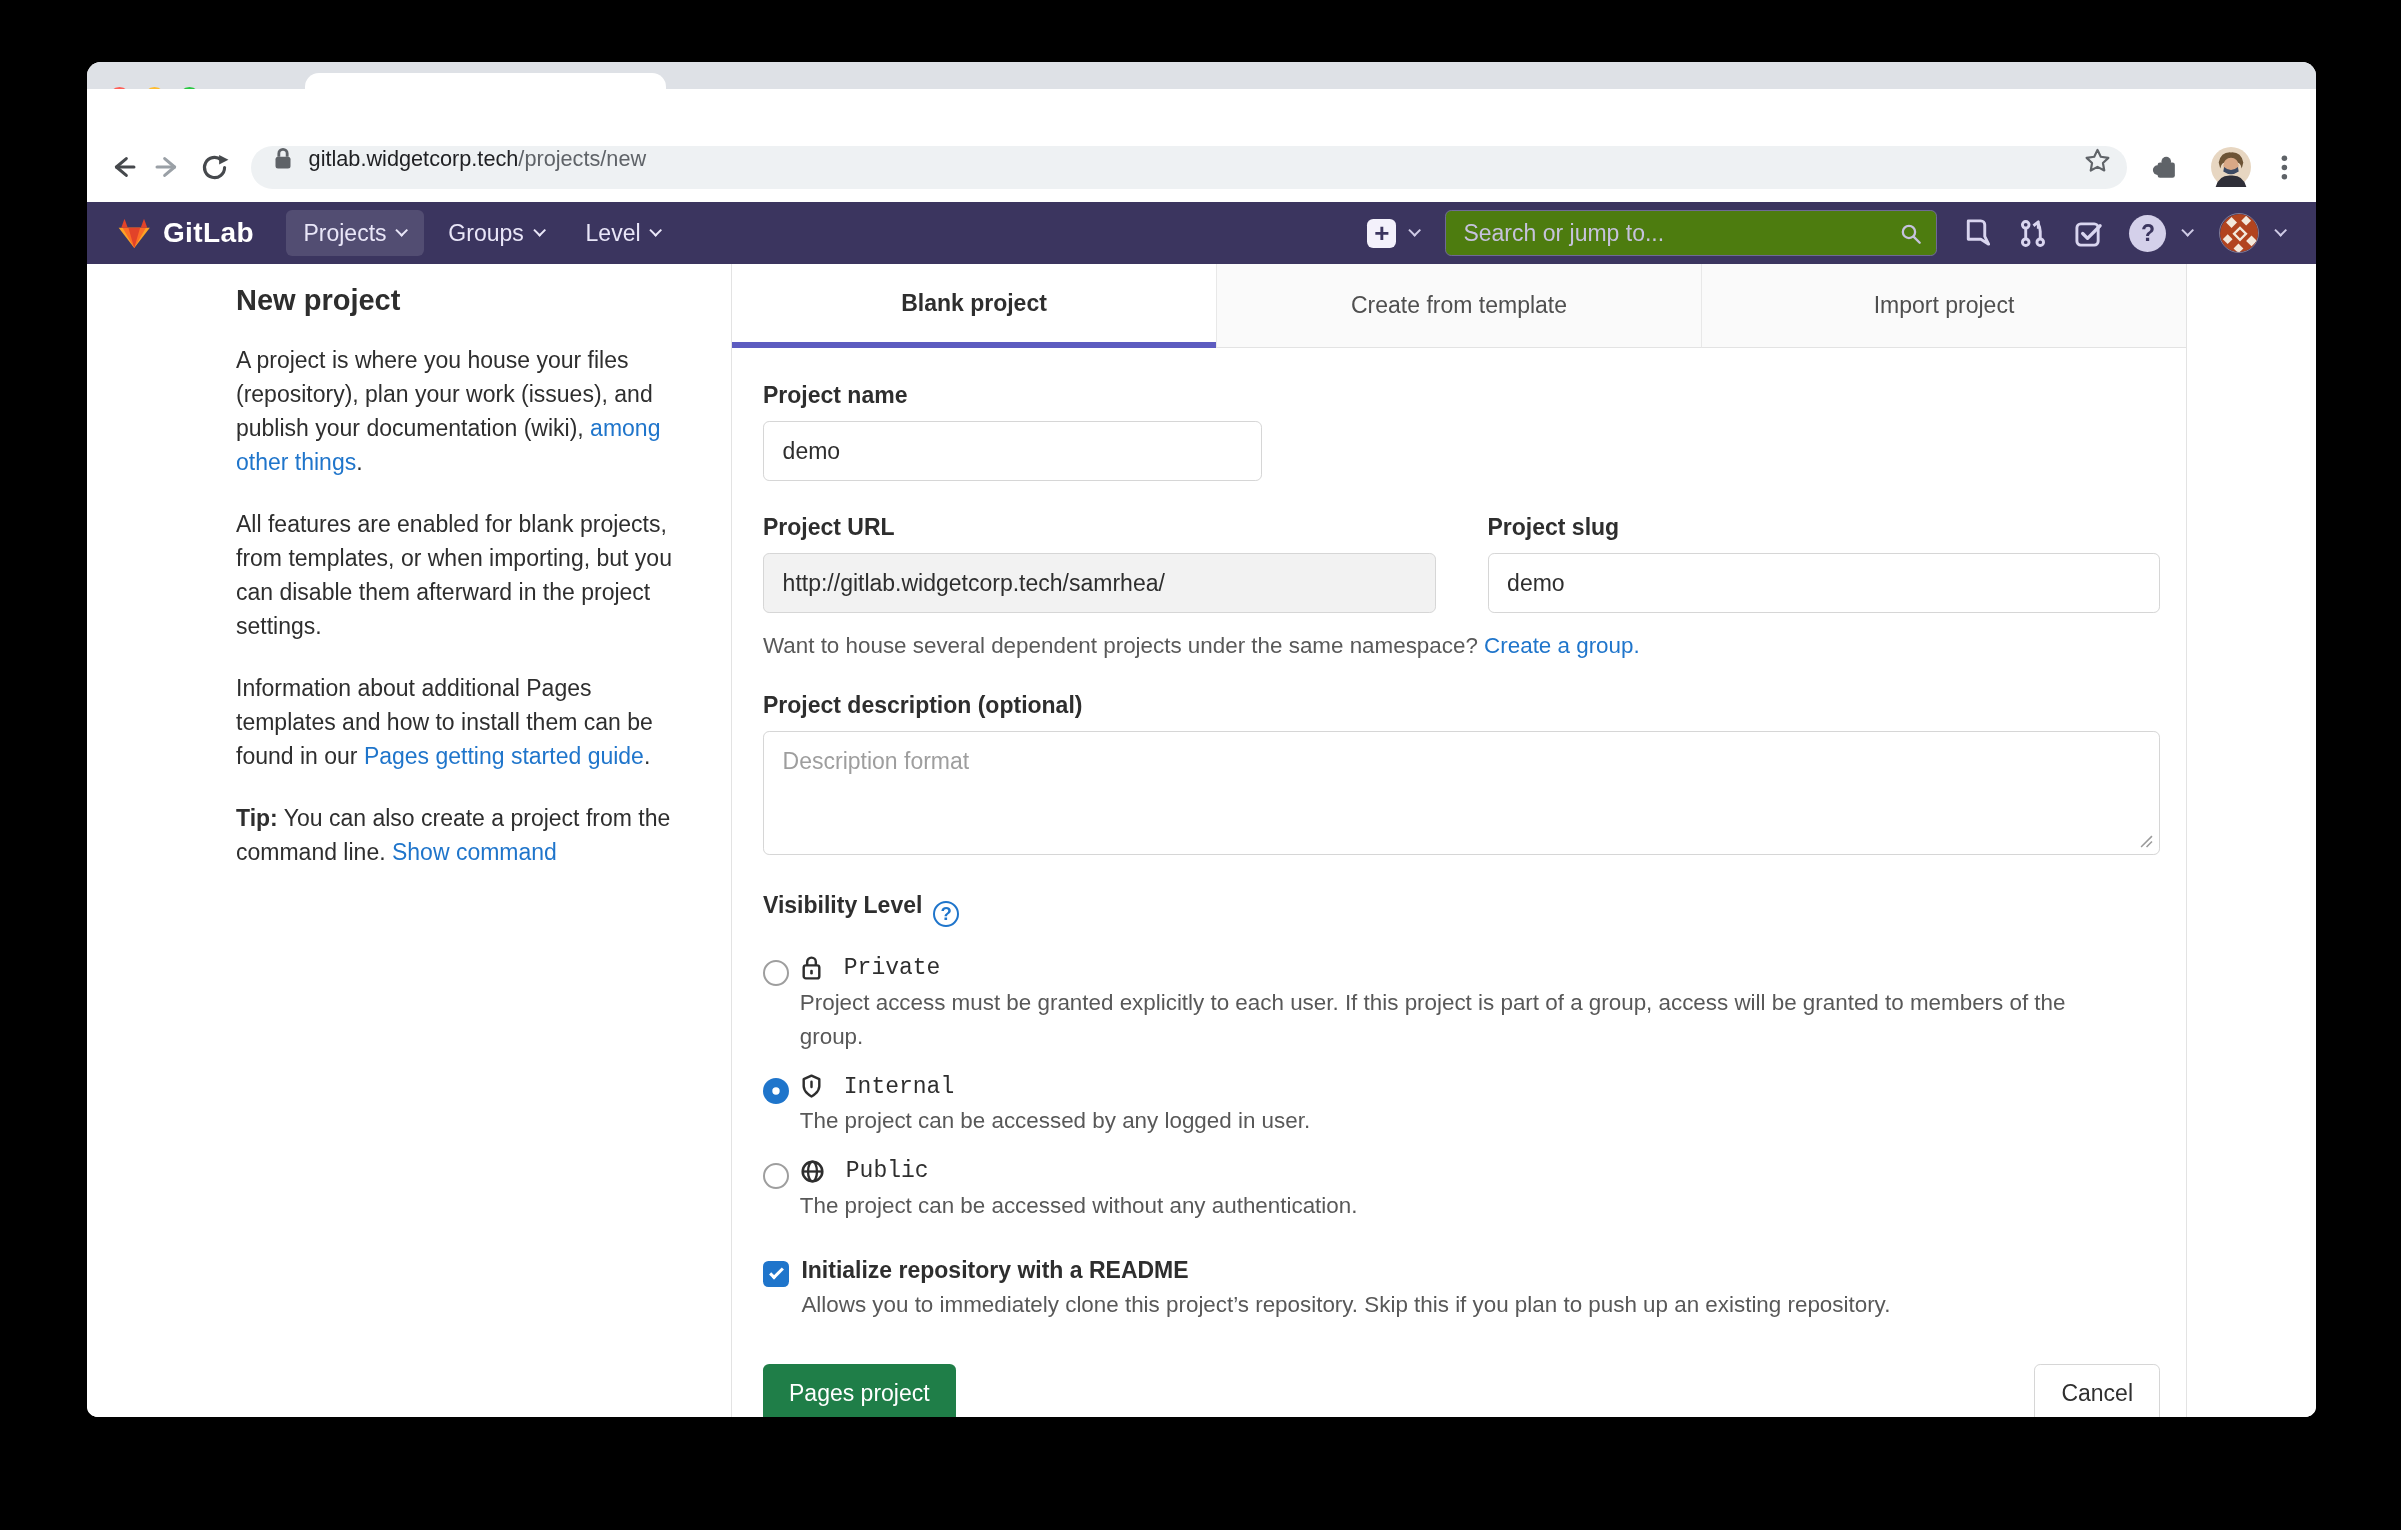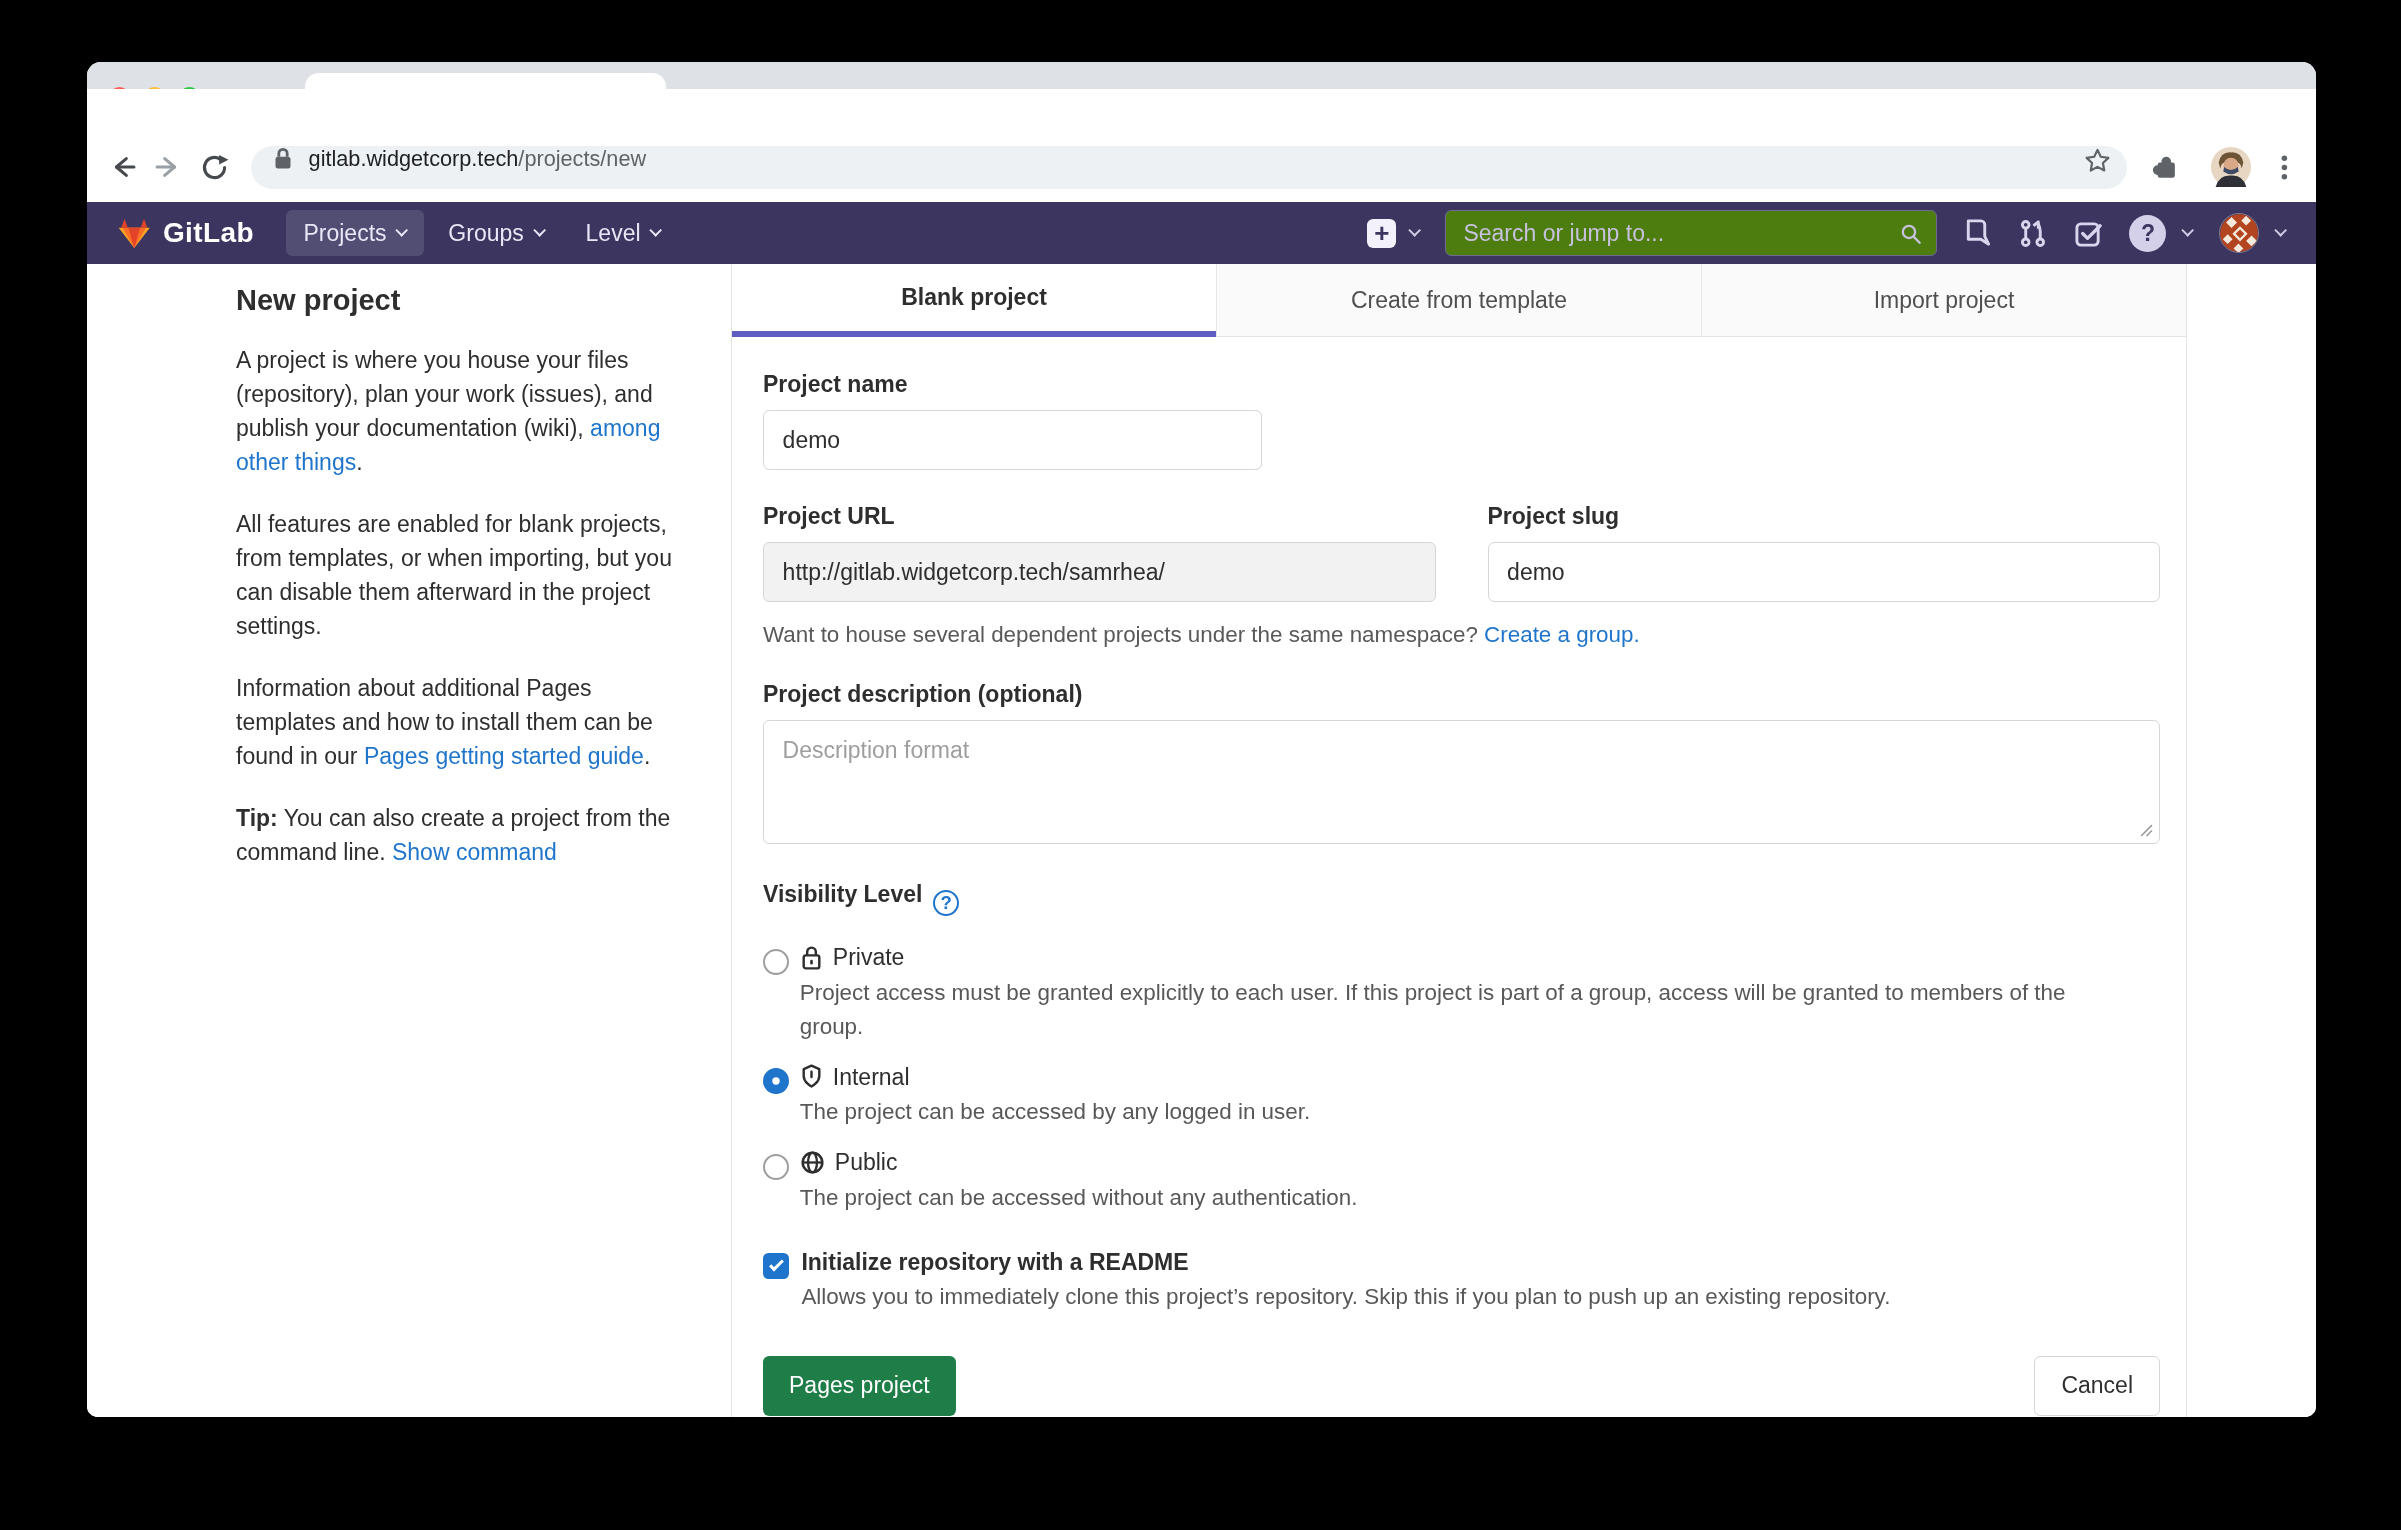--- a/index.html
+++ b/index.html
@@ -58,21 +58,21 @@
 
   
   .content { position:relative; height:1173px; background:#fff; }
   .side { position:absolute; left:149px; top:20px; width:449px; }
   .side h1 { font-size:29px; font-weight:600; color:#2e2e2e; margin-bottom:26px; }
   .side p { font-size:23px; line-height:34px; color:#2e2e2e; margin-bottom:28px; }
   a.lnk { color:#1f75cb; text-decoration:none; cursor:pointer; }
   .bold { font-weight:700; }
 
   .panel { position:absolute; left:644px; top:0; width:1456px; border:1.5px solid #e3e3e3; border-top:none; background:#fff; }
-  .tabsrow { display:flex; height:73px; }
+  .tabsrow { display:flex; height:84px; }
   .ptab { flex:1; display:flex; align-items:center; justify-content:center; font-size:23px; color:#4f4f4f;
           background:#fafafa; border-bottom:1.5px solid #e3e3e3; border-left:1.5px solid #e8e8e8; }
   .ptab:first-child { border-left:none; }
   .ptab.active { background:#fff; color:#2e2e2e; font-weight:600; border-bottom:6.2px solid #5d5cc0; }
 
   .form { padding:34px 26px 31px 31px; }
   .flabel { font-size:23px; font-weight:600; color:#2e2e2e; margin-bottom:12.4px; }
   .tinput { height:60px; border:1.5px solid #d6d6d6; border-radius:6.2px; font-size:23px; color:#2e2e2e;
             padding:0 18.6px; font-family:"Liberation Sans", sans-serif; outline:none; background:#fff; width:100%; }
   .name-input { width:499px; }
@@ -87,21 +87,21 @@
   .ta-wrap { position:relative; }
   .ta-corner { position:absolute; right:6.2px; bottom:9.3px; width:15.5px; height:15.5px; pointer-events:none; }
 
   .vis-label { display:flex; align-items:center; gap:10.8px; margin-top:34px; margin-bottom:20px; }
   .qmark { width:26px; height:26px; border-radius:50%; border:2.3px solid #1f75cb; color:#1f75cb; font-size:18.6px;
            font-weight:700; display:flex; align-items:center; justify-content:center; }
   .opt { display:flex; margin-bottom:20px; }
   .radio { width:26px; height:26px; border-radius:50%; border:2.3px solid #9e9e9e; background:#fff; margin-top:4.6px; flex:none; }
   .radio.checked { border:none; box-shadow:inset 0 0 0 9.3px #1f75cb; }
   .opt-body { margin-left:10.8px; }
-  .opt-head { display:flex; gap:10px; font-size:23px; color:#2e2e2e; }
+  .opt-head { display:flex; gap:21px; font-size:23px; color:#2e2e2e;font-family:Liberation Mono, monospace; }
   .opt-desc { font-size:22.4px; color:#585858; line-height:34px; margin-top:4.6px; max-width:1315px; }
   .oicon { display:flex; align-items:center; color:#2e2e2e; }
 
   .readme { display:flex; margin-top:34px; }
   .cbox { width:26px; height:26px; border-radius:5.4px; background:#1f75cb; margin-top:3.9px; flex:none;
           display:flex; align-items:center; justify-content:center; }
   .cbox .mark { width:7px; height:14px; border-right:3.1px solid #fff; border-bottom:3.1px solid #fff;
                 transform:rotate(45deg); margin-top:-3.1px; }
   .readme-body { margin-left:12.4px; }
   .readme-title { font-size:23px; font-weight:600; color:#2e2e2e; }

